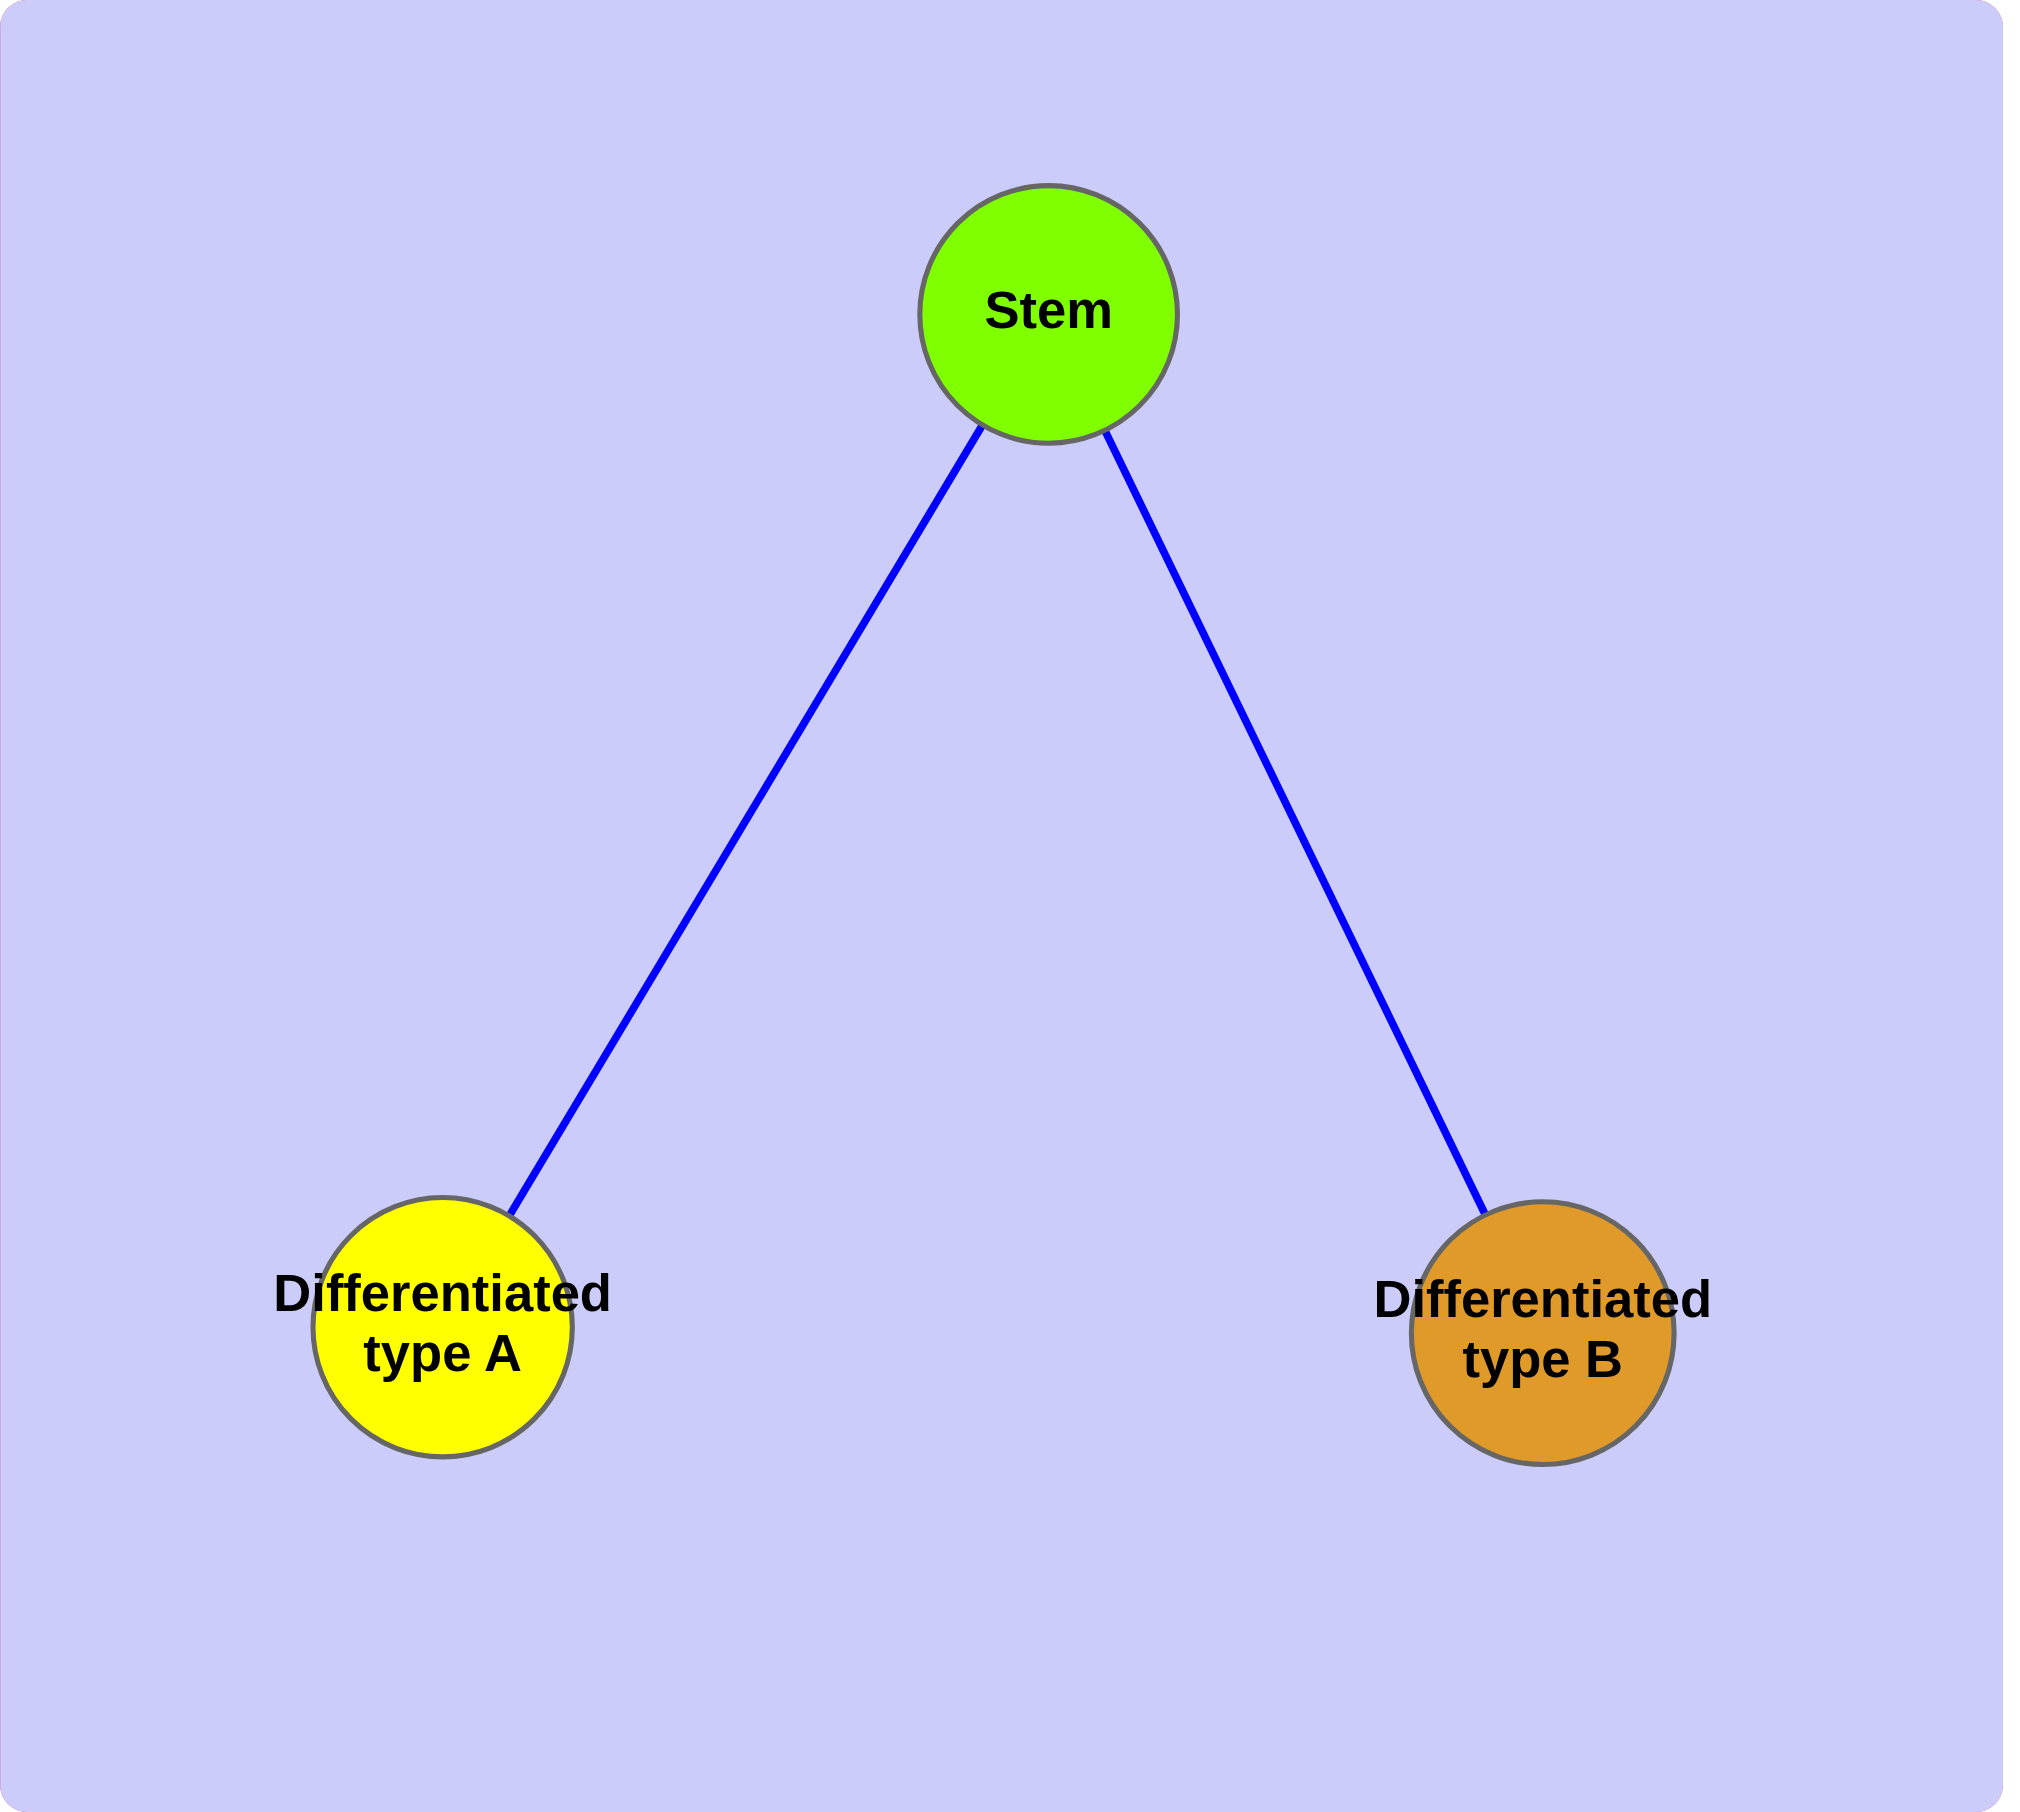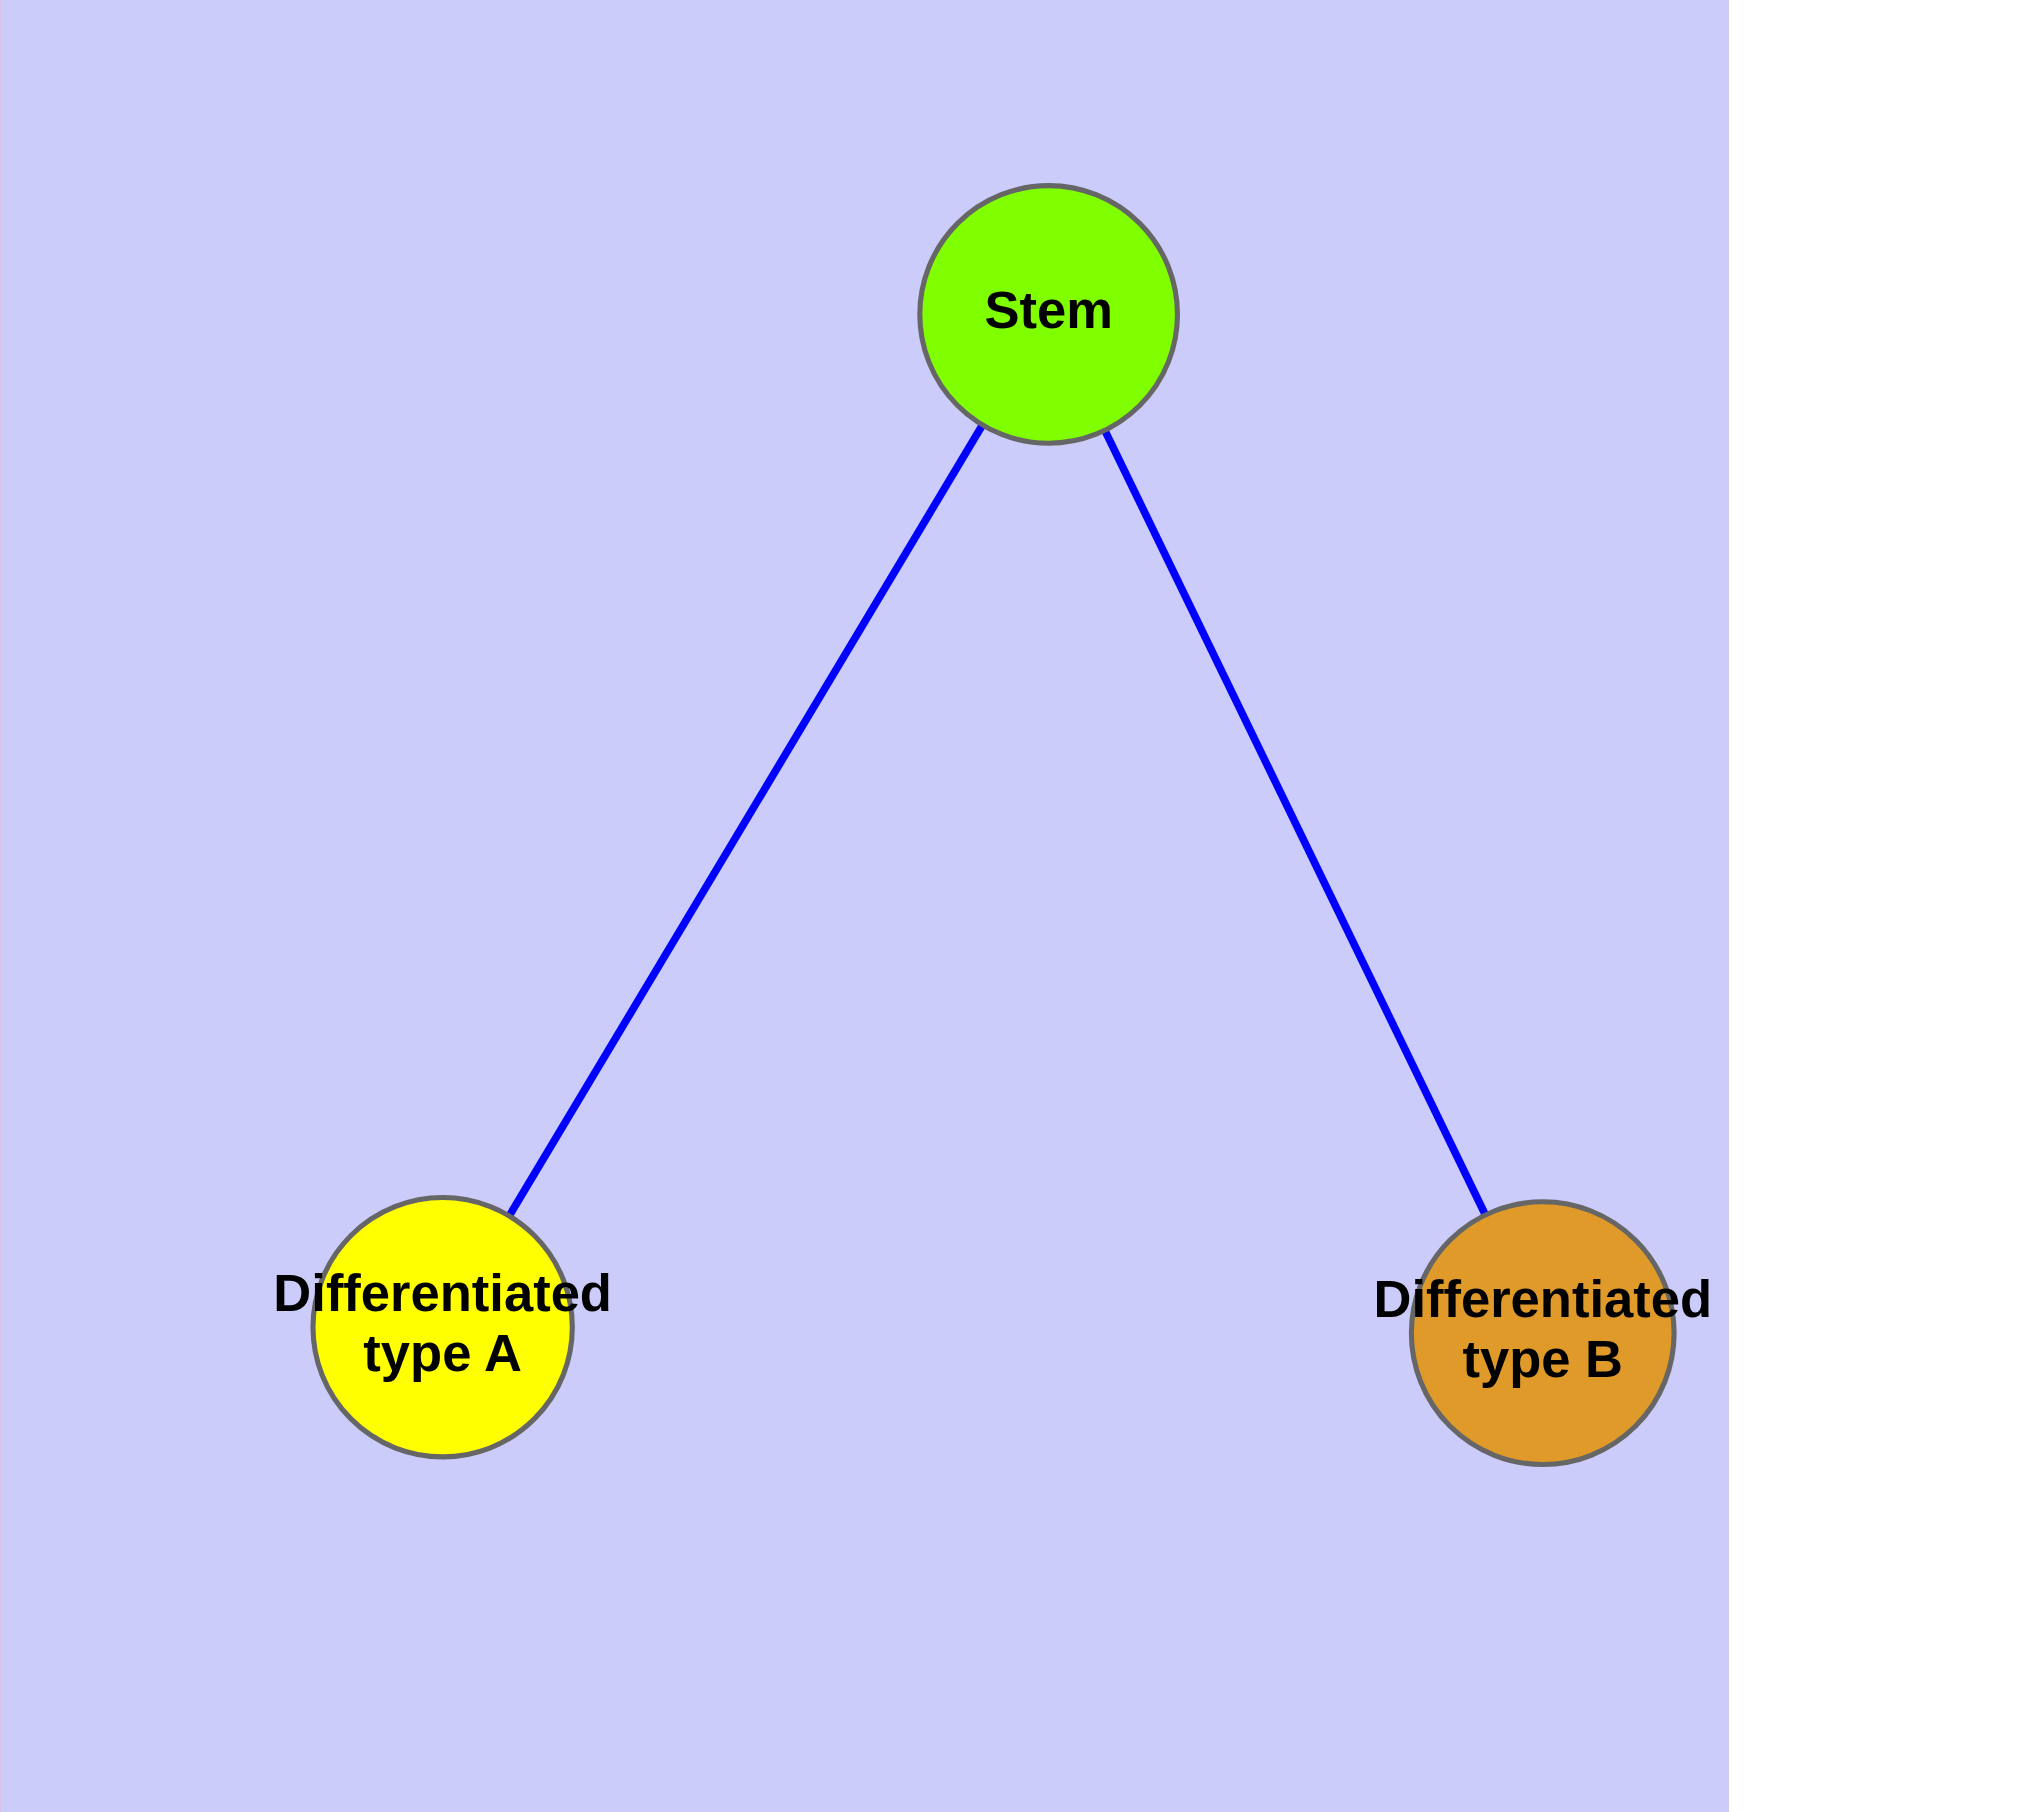--- a/index.html
+++ b/index.html
@@ -28,21 +28,21 @@
     fill: #000000;
     text-anchor: middle;
     dominant-baseline: middle;
     paint-order: normal;
     white-space: pre;
   }
 </style>
 </head>
 <body>
 
-<div id="canvas-root" style="width: 1729px; height: 1812px; background: #fca5a5;">
+<div id="canvas-root" style="width: 2003px; height: 1812px; background: #ec4899; border-radius: 27px;">
   <svg id="graph-svg" viewBox="0 0 2384 2138" xmlns="http://www.w3.org/2000/svg" style="width: 2021px; height: 1812px;">
 
     <rect id="bg-rect" x="0" y="0" width="2384" height="2138" fill="#ccccfa"></rect>
 
     <g id="edges-group">
         <line x1="1159.9840989548652" y1="499.71888356494554" x2="599.5293403854357" y2="1436.4229905446214" stroke="#0000ff" stroke-width="9" stroke-linecap="butt"></line>
         <line x1="1302.4603094019653" y1="505.96276483904353" x2="1753.2304844099954" y2="1435.3379798641756" stroke="#0000ff" stroke-width="9" stroke-linecap="butt"></line>
       </g>
     <g id="nodes-group">
         <circle cx="1237" cy="371" r="152" fill="#7fff00" stroke="#666666" stroke-width="6"></circle>

